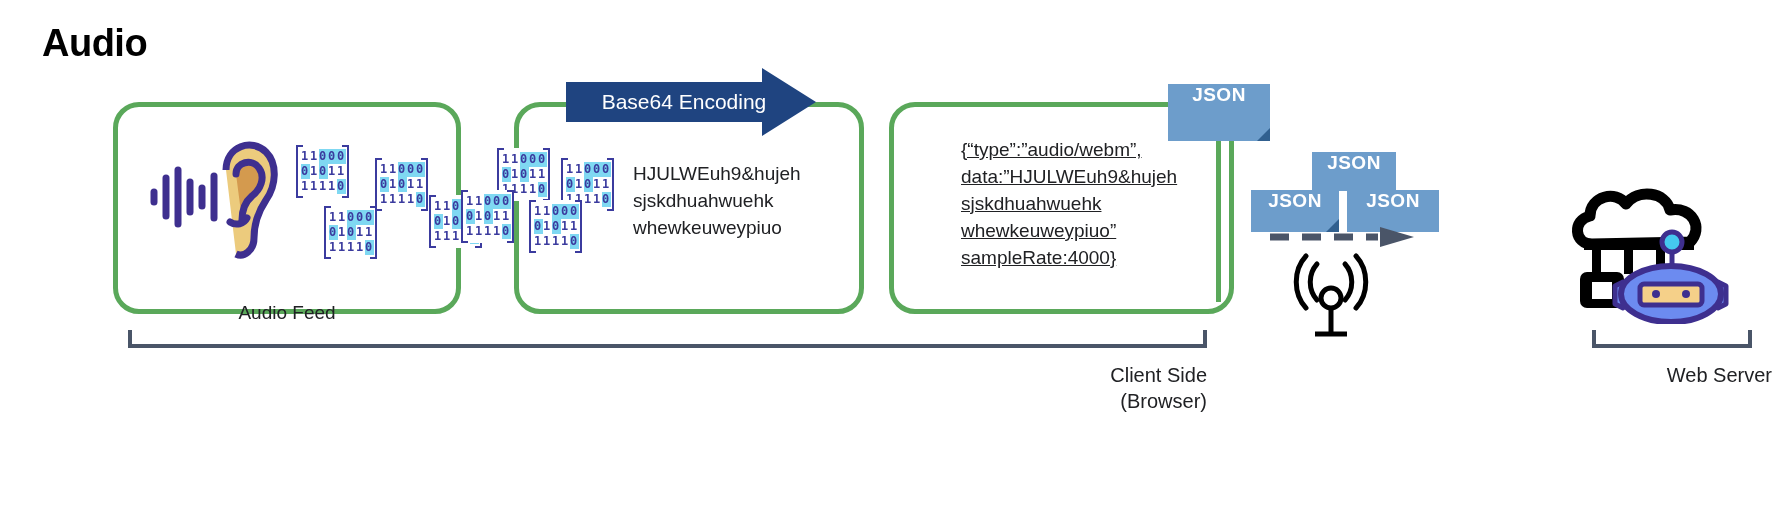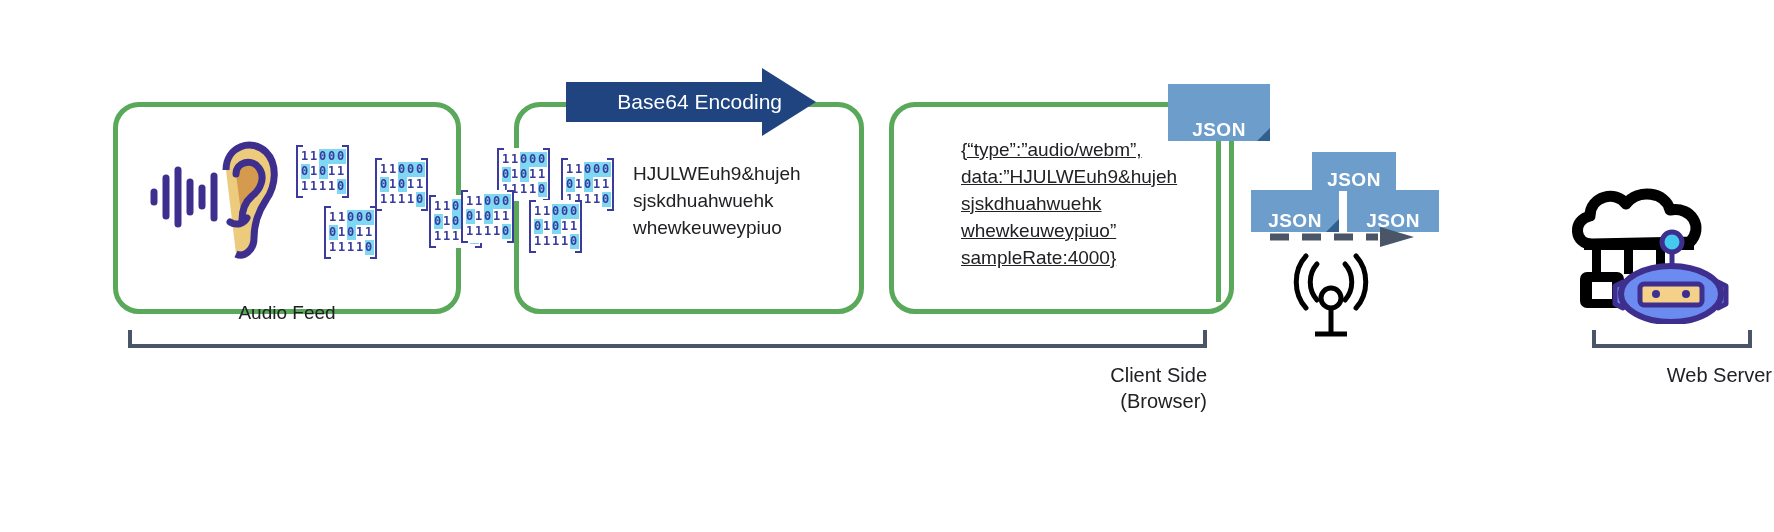--- a/index.html
+++ b/index.html
@@ -109,21 +109,21 @@
     width: 250px;
     height: 68px;
   }
   #base64-arrow-label {
     position: absolute;
     left: 586px;
     top: 90px;
     width: 196px;
     font-size: 21px;
     color: #ffffff;
-    text-align: right;
+    text-align: center;
     white-space: nowrap;
   }
 
   
   .mono-text {
     position: absolute;
     font-size: 19px;
     line-height: 27px;
     color: #202124;
     white-space: pre-line;
@@ -133,21 +133,21 @@
 
   
   .json-tag {
     position: absolute;
     background: #6d9dcb;
     color: #ffffff;
     font-size: 19px;
     font-weight: bold;
     letter-spacing: 0.5px;
     display: flex;
-    align-items: flex-end;
+    align-items: flex-start;
     justify-content: center;
     box-sizing: border-box;
   }
   .json-tag .fold {
     position: absolute;
     right: 0;
     bottom: 0;
     width: 13px;
     height: 13px;
     background: #31608f;
@@ -212,20 +212,21 @@
     white-space: pre-line;
   }
   #label-client { left: 128px;  top: 362px; width: 1079px; }
   #label-server { left: 1572px; top: 362px; width: 200px; }
 </style>
 </head>
 <body>
 
 <div id="stage">
 
+  <div id="title">Audio</div>
 
   <div class="panel" id="panel-audio"></div>
 
   <svg id="ear-icon" viewBox="0 0 135 135">
     <g stroke="#3e2f8f" stroke-width="7" stroke-linecap="round">
       <line x1="6" y1="62" x2="6" y2="72"></line>
       <line x1="18" y1="48" x2="18" y2="86"></line>
       <line x1="30" y1="40" x2="30" y2="94"></line>
       <line x1="42" y1="52" x2="42" y2="82"></line>
       <line x1="54" y1="58" x2="54" y2="76"></line>

